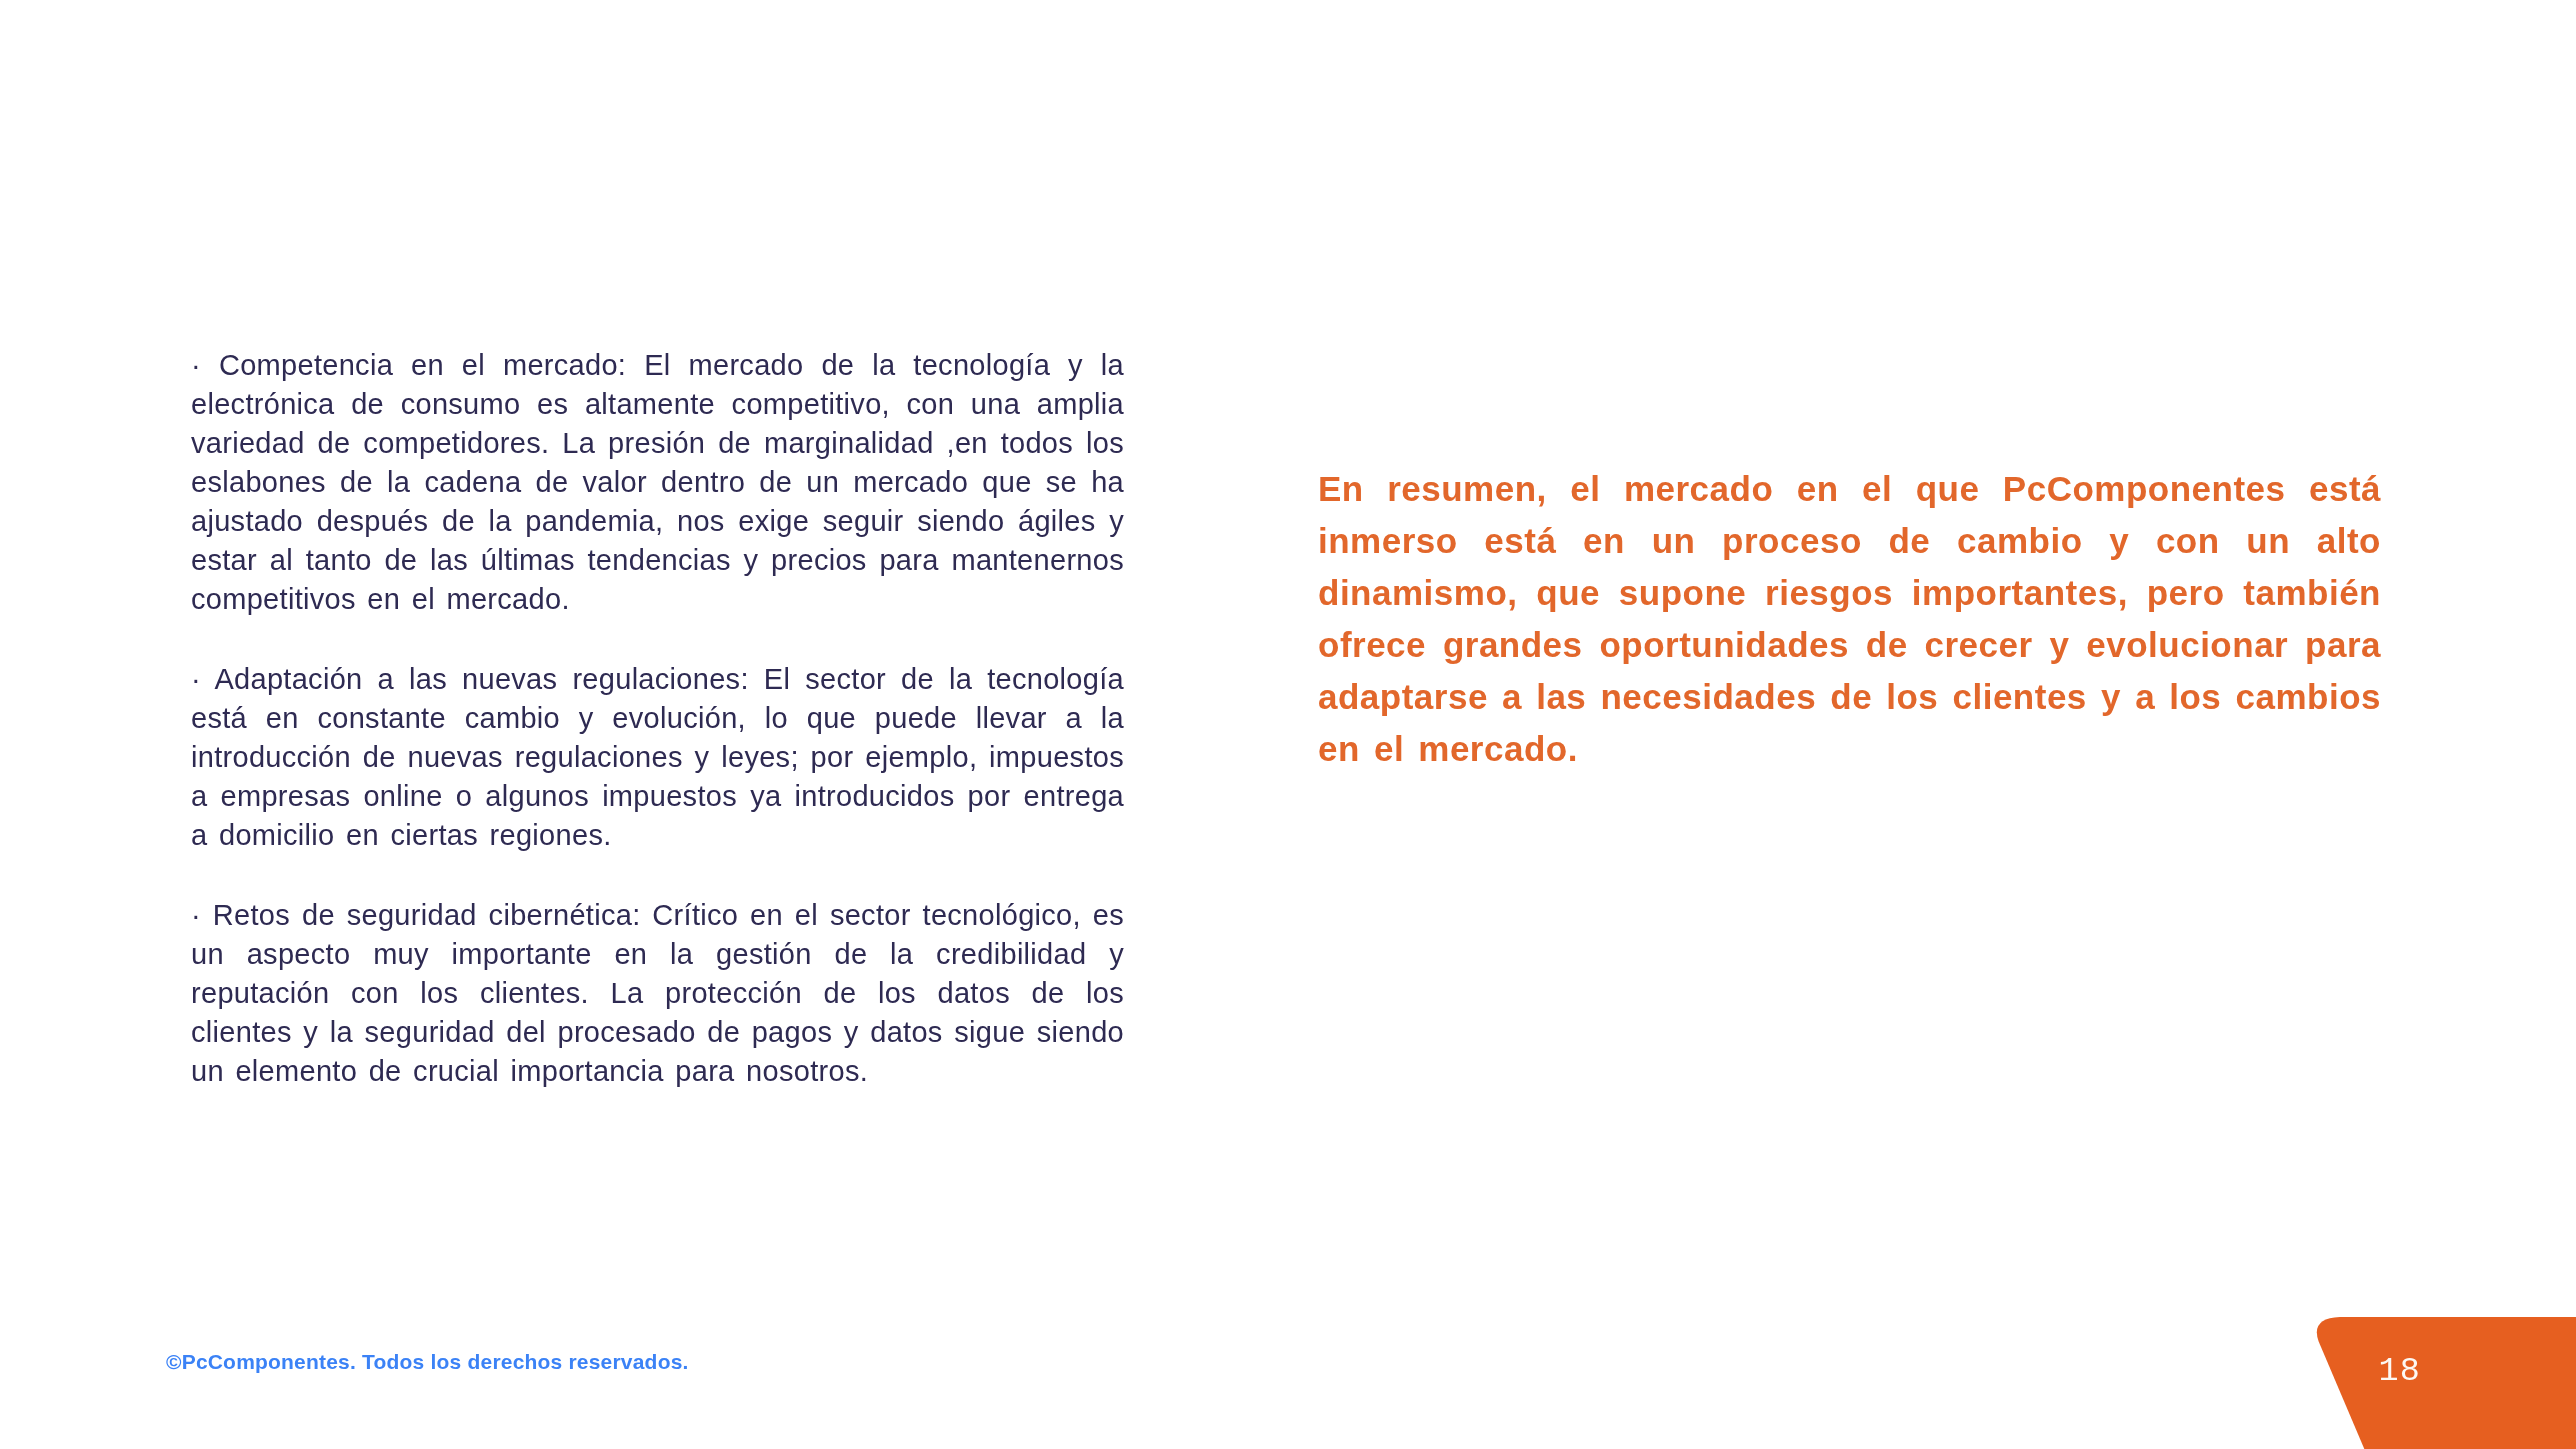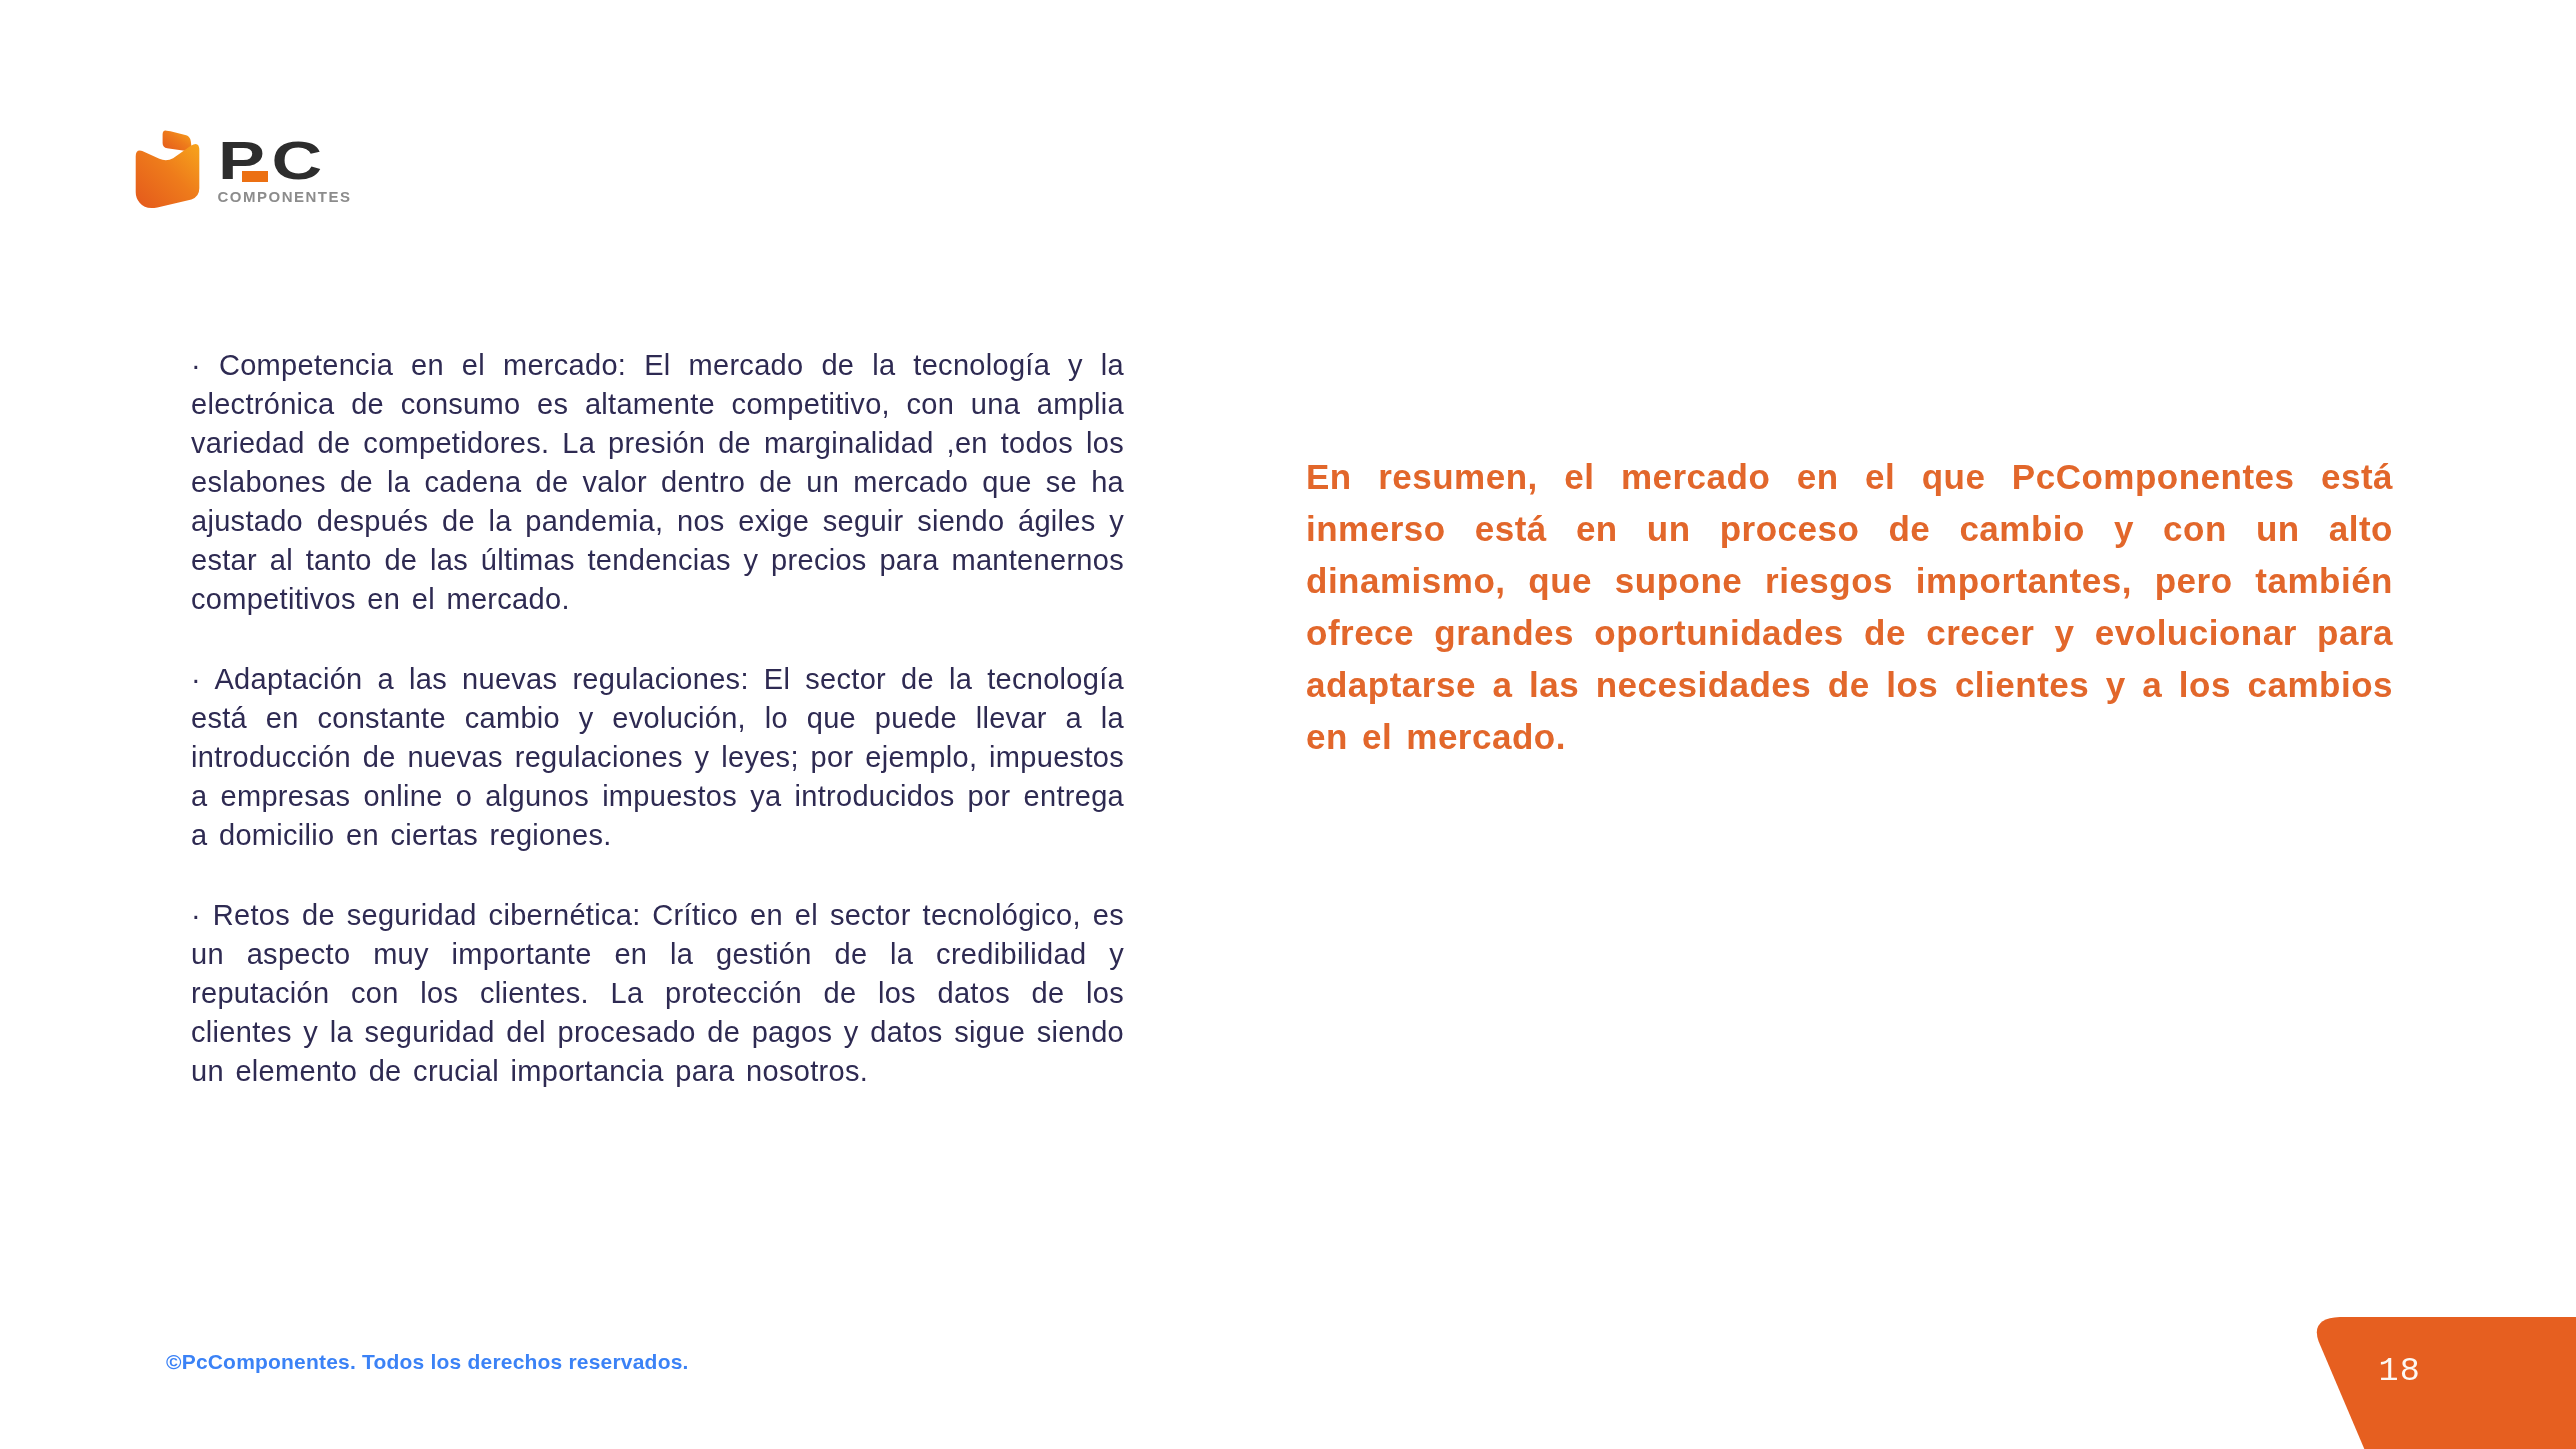--- a/index.html
+++ b/index.html
@@ -84,21 +84,21 @@
     top: 451px;
     width: 1087px;
     color: #e2672b;
     font-weight: 700;
     font-size: 35px;
     line-height: 52px;
     letter-spacing: 0.5px;
     word-spacing: 3.9px;
     text-align: justify;
   }
-  .summary p { margin: 0; }
+  .summary p { margin: 12px; }
 
   
   .copyright {
     position: absolute;
     left: 166px;
     top: 1350px;
     font-weight: 700;
     font-size: 21px;
     letter-spacing: 0.2px;
     color: #3b82f6;
@@ -115,40 +115,20 @@
     font-size: 52px;
     fill: #fdf8f3;
     letter-spacing: 2px;
   }
 </style>
 </head>
 <body>
 
 <div class="page">
 
-  <header class="logo">
-    <svg class="logo-icon-svg" width="67" height="80" viewBox="0 0 100 122" aria-hidden="true">
-      <defs>
-        <linearGradient id="boxGrad" x1="0%" y1="100%" x2="100%" y2="0%">
-          <stop offset="0%" stop-color="#e4581c"></stop>
-          <stop offset="55%" stop-color="#ee7b1b"></stop>
-          <stop offset="100%" stop-color="#f7a51c"></stop>
-        </linearGradient>
-      </defs>
-
-      <path fill="url(#boxGrad)" d="M 47,1 Q 41,0 41,7 L 41,20 Q 41,27 48,28 L 77,32 Q 86,33 85,25 L 84,17 Q 83,10 77,8 L 53,2 Q 50,1 47,1 Z"></path>
-
-      <path fill="url(#boxGrad)" d="M 97,31 L 97,89 Q 97,102 85,106 L 33,118 Q 15,122 6,111 Q 0,104 0,95 L 0,40 Q 0,29 10,32 L 36,44 Q 47,49 57,43 L 84,24 Q 97,16 97,31 Z"></path>
-    </svg>
-    <div class="logo-text">
-      <span class="logo-pc">PC</span>
-      <span class="logo-pc-accent"></span>
-      <span class="logo-sub">COMPONENTES</span>
-    </div>
-  </header>
 
   <section class="left-col">
     <p>· Competencia en el mercado: El mercado de la tecnología y la electrónica de consumo es altamente competitivo, con una amplia variedad de competidores. La presión de marginalidad ,en todos los eslabones de la cadena de valor dentro de un mercado que se ha ajustado después de la pandemia, nos exige seguir siendo ágiles y estar al tanto de las últimas tendencias y precios para mantenernos competitivos en el mercado.</p>
     <p>· Adaptación a las nuevas regulaciones: El sector de la tecnología está en constante cambio y evolución, lo que puede llevar a la introducción de nuevas regulaciones y leyes; por ejemplo, impuestos a empresas online o algunos impuestos ya introducidos por entrega a domicilio en ciertas regiones.</p>
     <p>· Retos de seguridad cibernética: Crítico en el sector tecnológico, es un aspecto muy importante en la gestión de la credibilidad y reputación con los clientes. La protección de los datos de los clientes y la seguridad del procesado de pagos y datos sigue siendo un elemento de crucial importancia para nosotros.</p>
   </section>
 
   <section class="summary">
     <p>En resumen, el mercado en el que PcComponentes está inmerso está en un proceso de cambio y con un alto dinamismo, que supone riesgos importantes, pero también ofrece grandes oportunidades de crecer y evolucionar para adaptarse a las necesidades de los clientes y a los cambios en el mercado.</p>
   </section>

